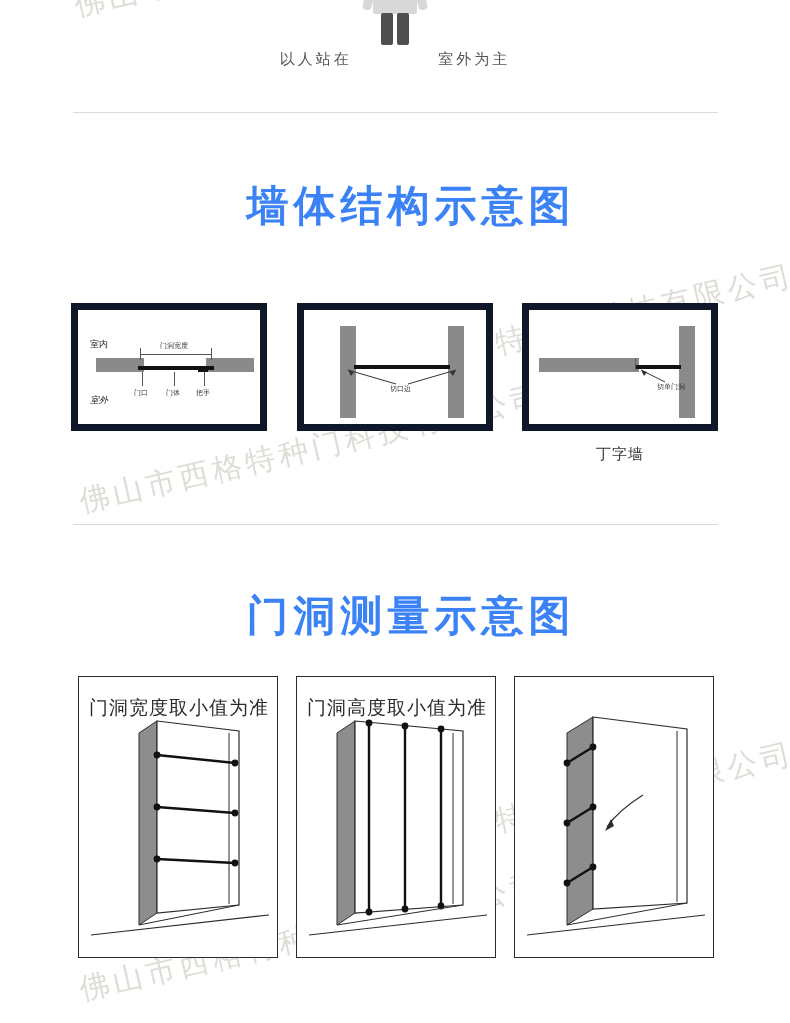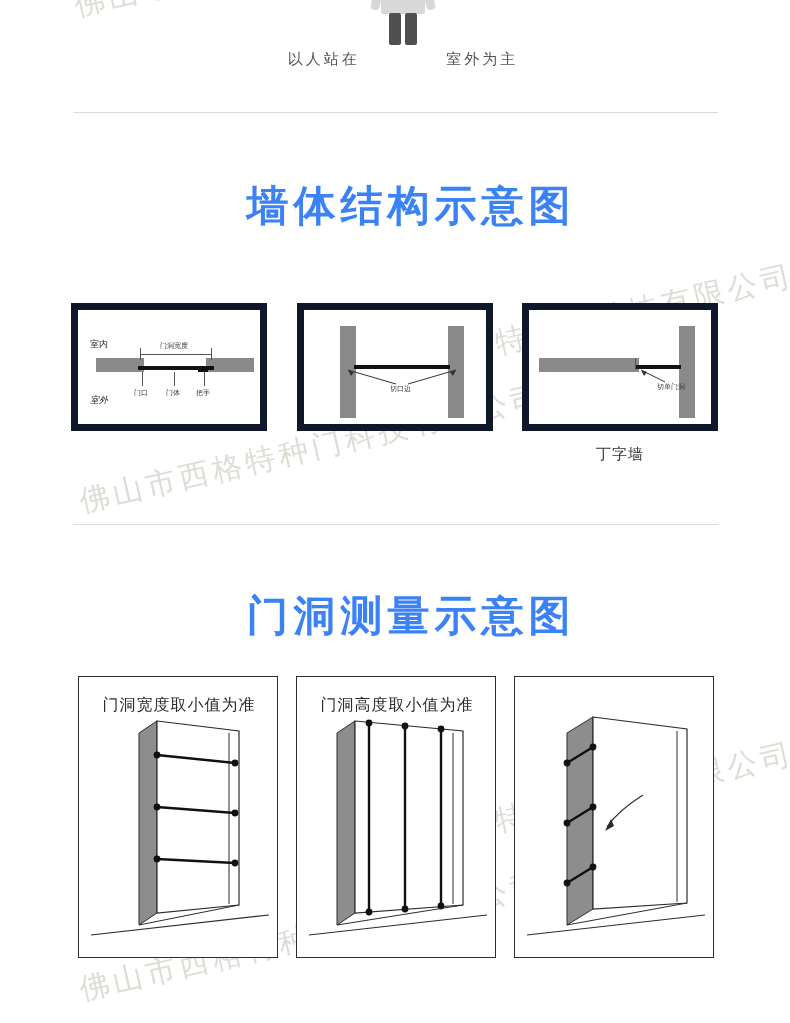--- a/index.html
+++ b/index.html
@@ -30,21 +30,21 @@
   }
   .wm1 { left: 75px; top: -14px; }
   .wm2 { left: 80px; top: 482px; }
   .wm3 { left: 330px; top: 362px; }
   .wm4 { left: 330px; top: 840px; }
   .wm5 { left: 80px; top: 970px; }
 
   
   .topblock {
     position: absolute;
-    left: 8px; top: 0; width: 705px; height: 110px;
+    left: 0; top: 0; width: 705px; height: 110px;
   }
   .person {
     position: absolute;
     left: 363px; top: -42px;
     width: 64px; height: 92px;
   }
   .p-body {
     position: absolute;
     left: 10px; top: 30px;
     width: 44px; height: 26px;
@@ -167,21 +167,21 @@
     overflow: hidden;
   }
   .mc1 { left: 78px; }
   .mc2 { left: 296px; }
   .mc3 { left: 514px; }
   .meas-title {
     position: absolute;
     left: 0; top: 18px;
     width: 200px;
     text-align: center;
-    font-size: 16px;
+    font-size: 19px;
     color: #2b2b2b;
     letter-spacing: 1px;
   }
   svg.overlay {
     position: absolute;
     left: 0; top: 0;
     width: 200px; height: 282px;
     overflow: visible;
   }
 </style>

